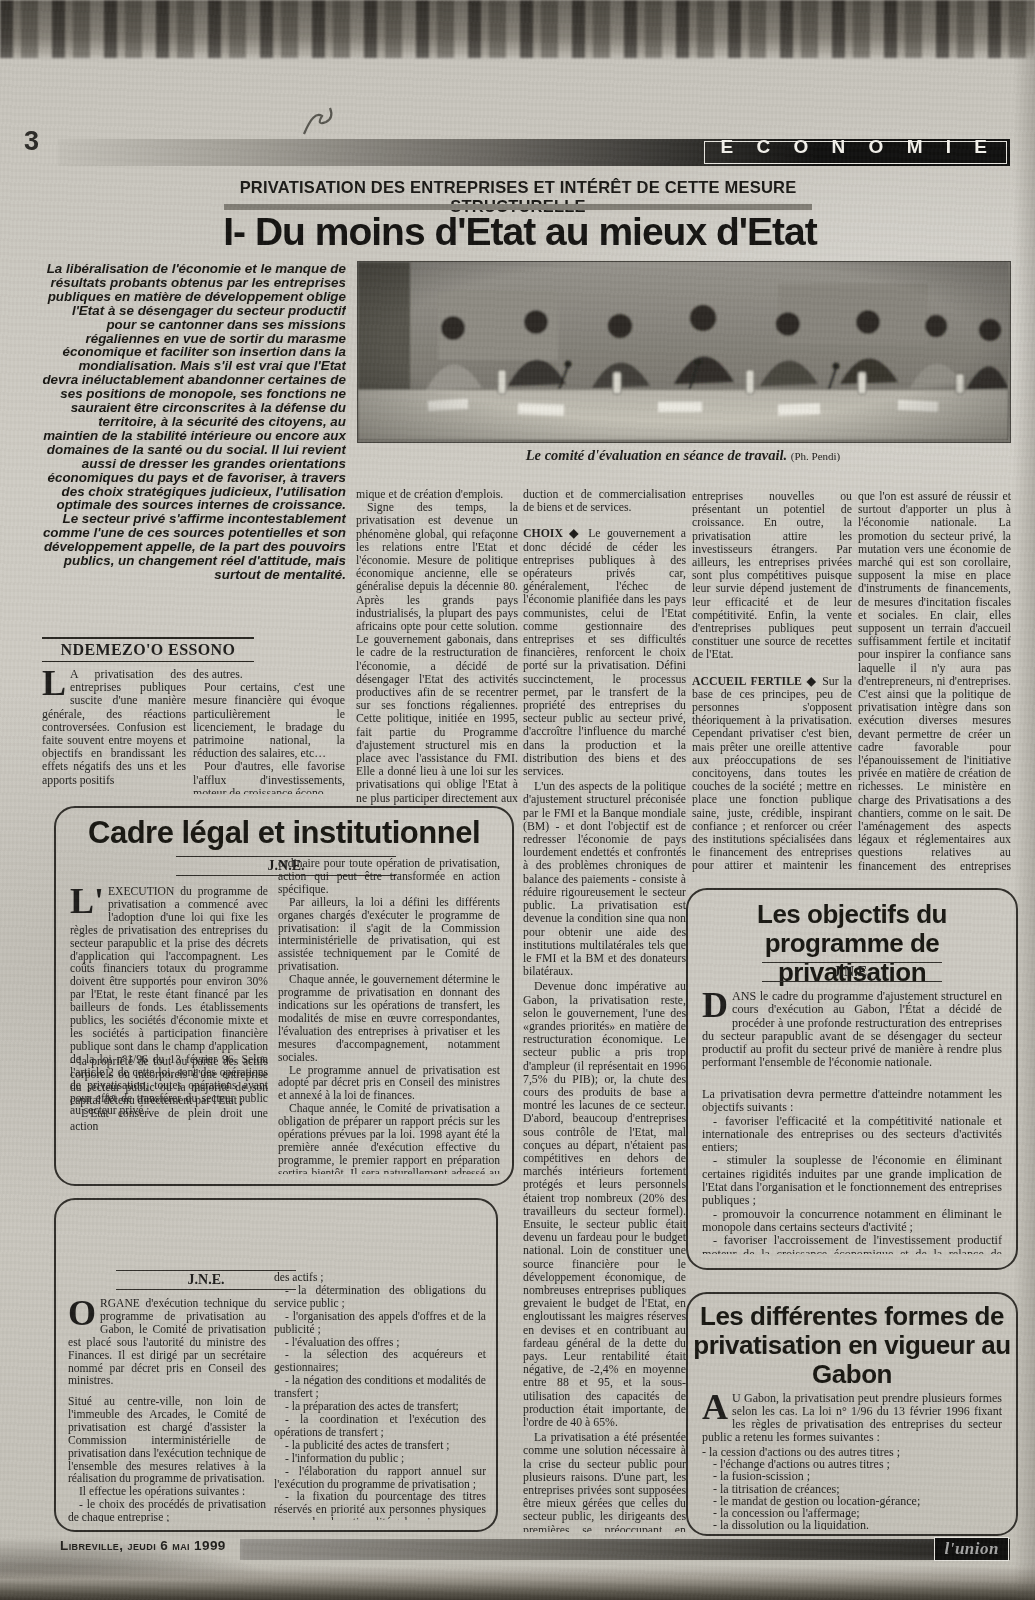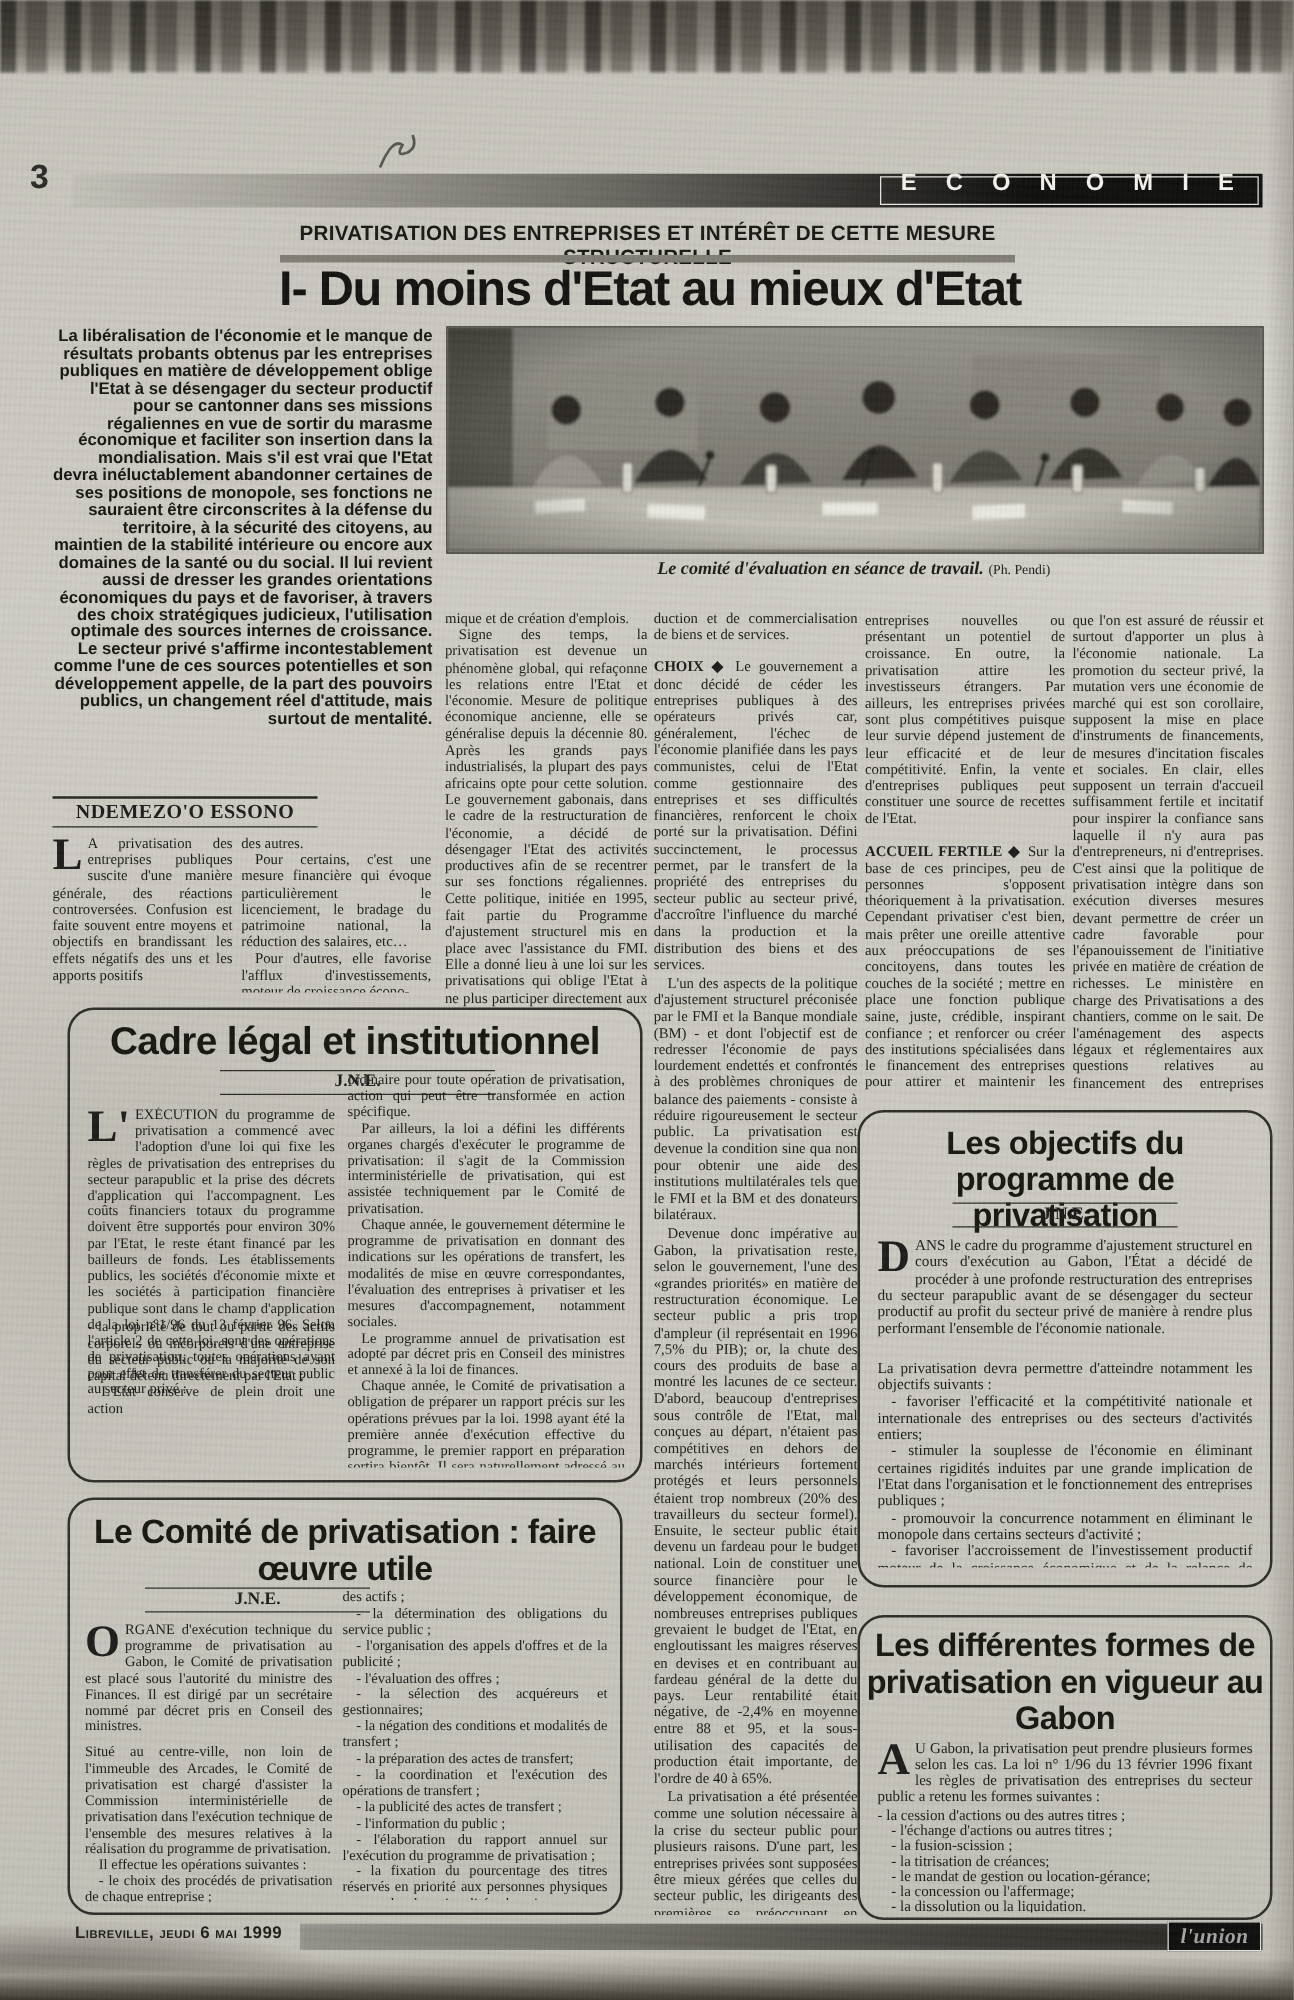--- a/index.html
+++ b/index.html
@@ -34,21 +34,21 @@
     font-family:"Liberation Sans",sans-serif;font-weight:700;font-size:19px;letter-spacing:9px;}
   .scribble{position:absolute;left:296px;top:100px;}
 
   .kicker{position:absolute;left:212px;top:178px;width:612px;text-align:center;
     font-family:"Liberation Sans",sans-serif;font-weight:800;font-size:16.5px;color:#181714;letter-spacing:.2px;}
   .kicker-rule{position:absolute;left:224px;top:204px;width:588px;height:6px;background:#807d75;}
   .headline{position:absolute;left:120px;top:210px;width:800px;text-align:center;
     font-family:"Liberation Sans",sans-serif;font-weight:900;font-size:39px;letter-spacing:-1px;color:#131210;}
 
   .lead{position:absolute;left:40px;top:262px;width:306px;height:374px;overflow:hidden;
-    font-family:"Liberation Sans",sans-serif;font-weight:700;
+    font-family:"Liberation Sans",sans-serif;font-weight:700;font-style:italic;
     font-size:13.4px;line-height:13.9px;text-align:right;color:#161511;}
   .byline-main{position:absolute;left:42px;top:637px;width:212px;text-align:center;
     font-size:16px;font-weight:700;letter-spacing:.4px;
     border-top:2px solid #26241f;border-bottom:1.5px solid #26241f;padding:2px 0;}
 
   .col{position:absolute;overflow:hidden;font-size:11.8px;line-height:13.2px;text-align:justify;}
   .col p{margin:0;text-indent:11px;}
   .col p:first-child{text-indent:0;}
   .col p.lead-in{text-indent:0;margin-top:13px;}
   .col p.gap{margin-top:2px;}
@@ -224,21 +224,20 @@
       </div>
     <div class="col" style="left:222px;top:366px;width:222px;height:0;"></div>
 
     <div class="col" style="left:14px;top:248px;width:198px;height:120px;font-size:11.6px;line-height:12.9px;">
         <p>- la propriété de tout ou partie des actifs corporels ou incorporels d'une entreprise du secteur public ou la majorité de son capital détenu directement par l'Etat ;</p>
         <p>L'Etat conserve de plein droit une action</p>
       </div>
   </div>
 
   <div class="nbox" style="left:54px;top:1198px;width:440px;height:330px;">
-    <div class="nbox-title" style="top:10px;font-size:27px;">Le Comité de privatisation : faire œuvre utile</div>
     <div class="jne" style="left:60px;top:70px;width:180px;">J.N.E.</div>
     <div class="col" style="left:12px;top:98px;width:198px;height:222px;font-size:11.6px;line-height:12.9px;">
       <p class="dc">ORGANE d'exécution technique du programme de privatisation au Gabon, le Comité de privatisation est placé sous l'autorité du ministre des Finances. Il est dirigé par un secrétaire nommé par décret pris en Conseil des ministres.</p>
     </div>
     <div class="col" style="left:12px;top:196px;width:198px;height:126px;font-size:11.6px;line-height:12.9px;">
         <p>Situé au centre-ville, non loin de l'immeuble des Arcades, le Comité de privatisation est chargé d'assister la Commission interministérielle de privatisation dans l'exécution technique de l'ensemble des mesures relatives à la réalisation du programme de privatisation.</p>
         <p>Il effectue les opérations suivantes :</p>
         <p>- le choix des procédés de privatisation de chaque entreprise ;</p>
       </div>
     <div class="col" style="left:218px;top:72px;width:212px;height:248px;font-size:11.6px;line-height:12.9px;">

